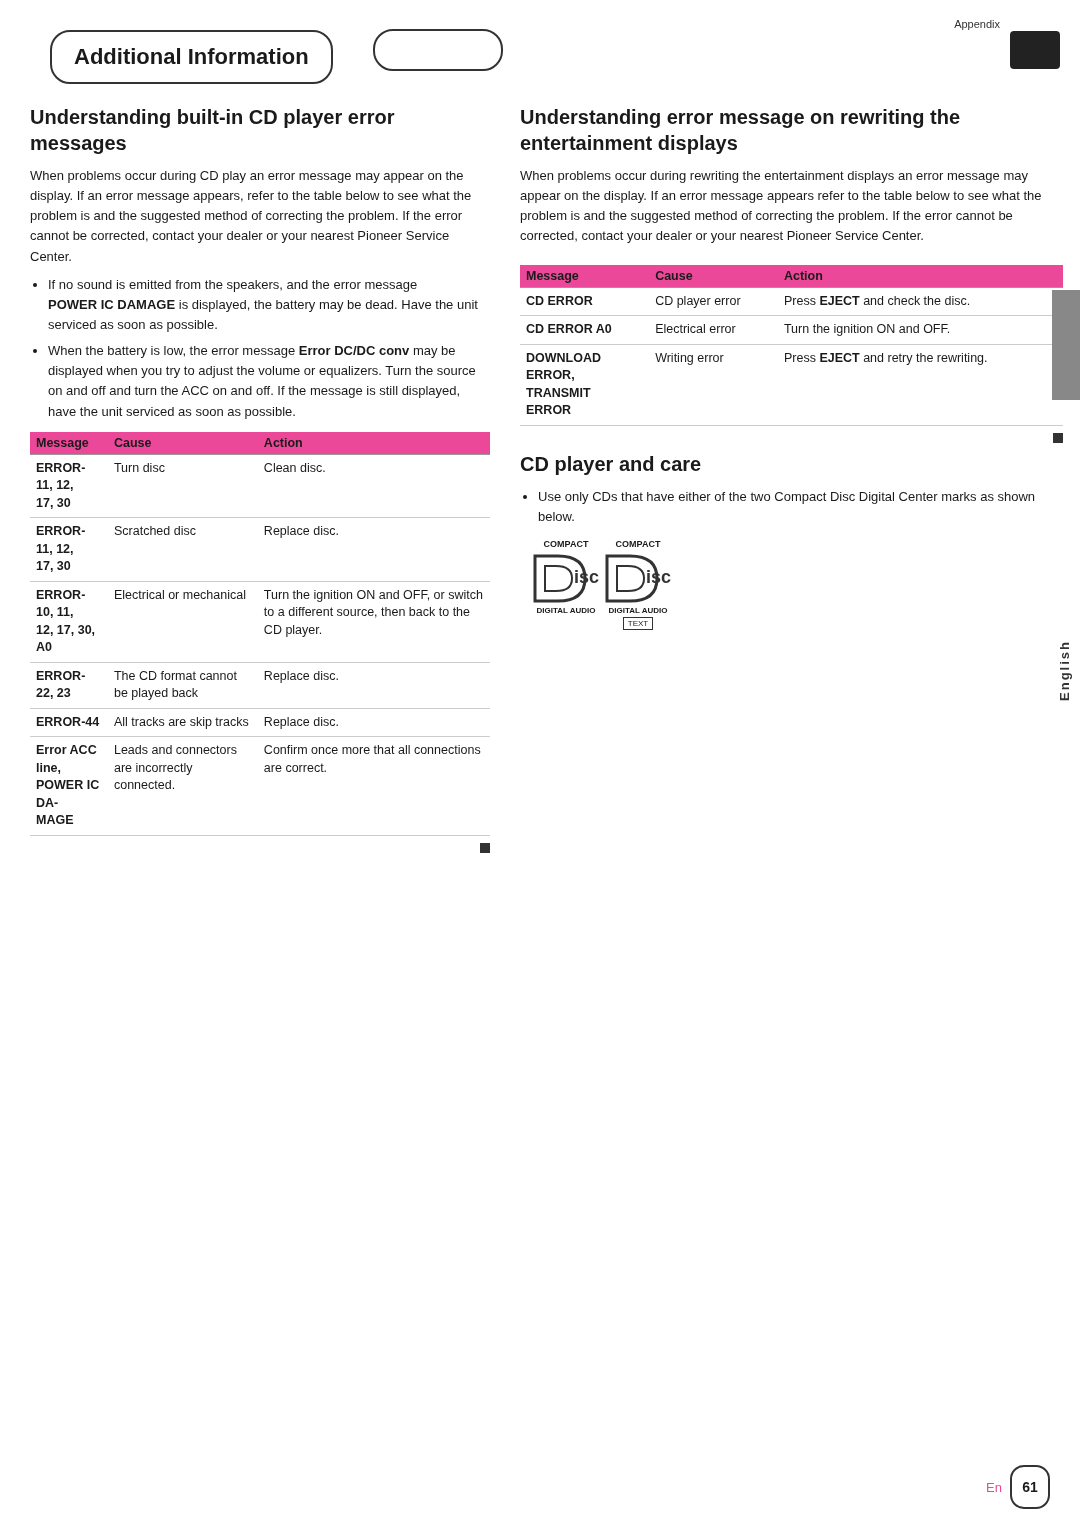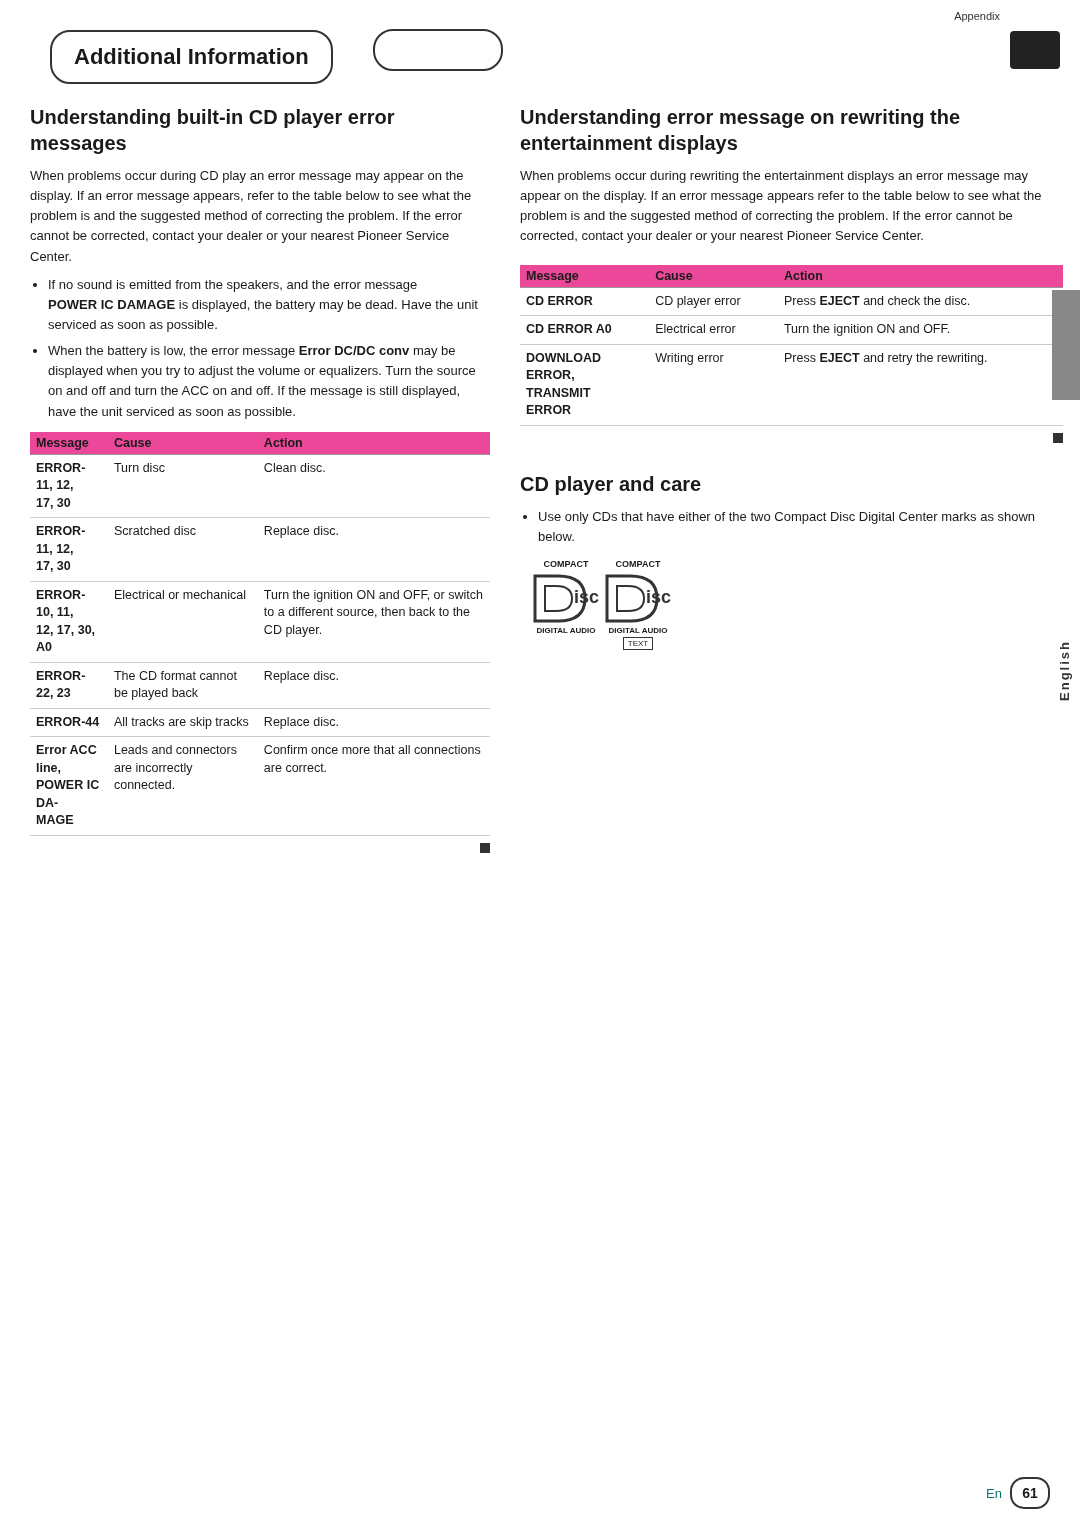--- a/index.html
+++ b/index.html
@@ -18,21 +18,21 @@
       width: 1080px;
       height: 1529px;
       position: relative;
       padding: 0;
     }
 
     .appendix-label {
       font-size: 11px;
       color: #333;
       position: absolute;
-      top: 10px;
+      top: 18px;
       right: 80px;
     }
 
     
     .additional-info-box {
       display: inline-block;
       border: 2px solid #333;
       border-radius: 20px;
       padding: 12px 22px;
       font-size: 22px;
@@ -170,47 +170,47 @@
     }
 
     .footnote-row {
       display: flex;
       justify-content: flex-end;
       margin-top: 4px;
     }
 
     
     .cd-care-section {
-      margin-top: 28px;
+      margin-top: 8px;
     }
 
     .cd-logos {
       display: flex;
       margin-top: 12px;
       margin-left: 10px;
     }
 
     
     .bottom-area {
       position: absolute;
       bottom: 20px;
       right: 30px;
       display: flex;
       align-items: center;
       gap: 8px;
     }
 
     .en-label {
       font-size: 13px;
-      color: #0f766e;
+      color: #ec4899;
     }
 
     .page-number-box {
       width: 40px;
-      height: 32px;
+      height: 44px;
       border: 2px solid #333;
       border-radius: 14px;
       display: flex;
       align-items: center;
       justify-content: center;
       font-size: 14px;
       font-weight: bold;
     }
 
     .bold { font-weight: bold; }

